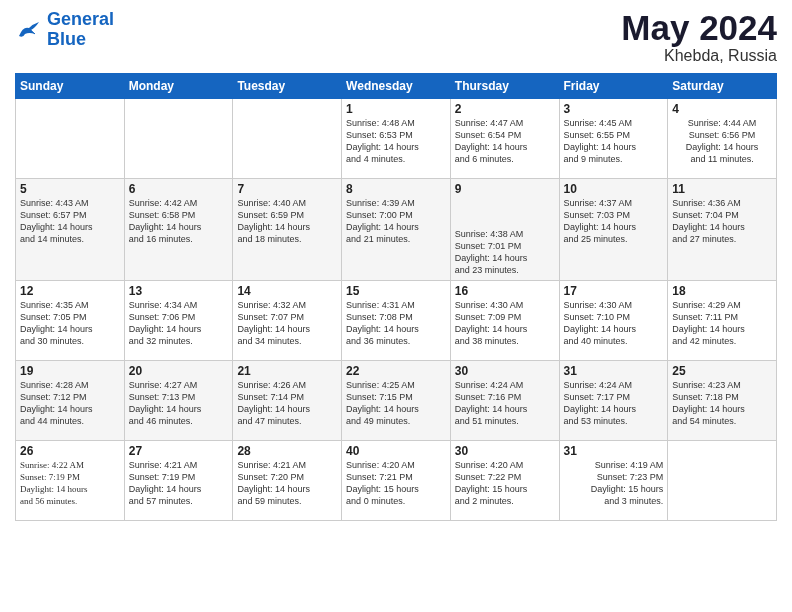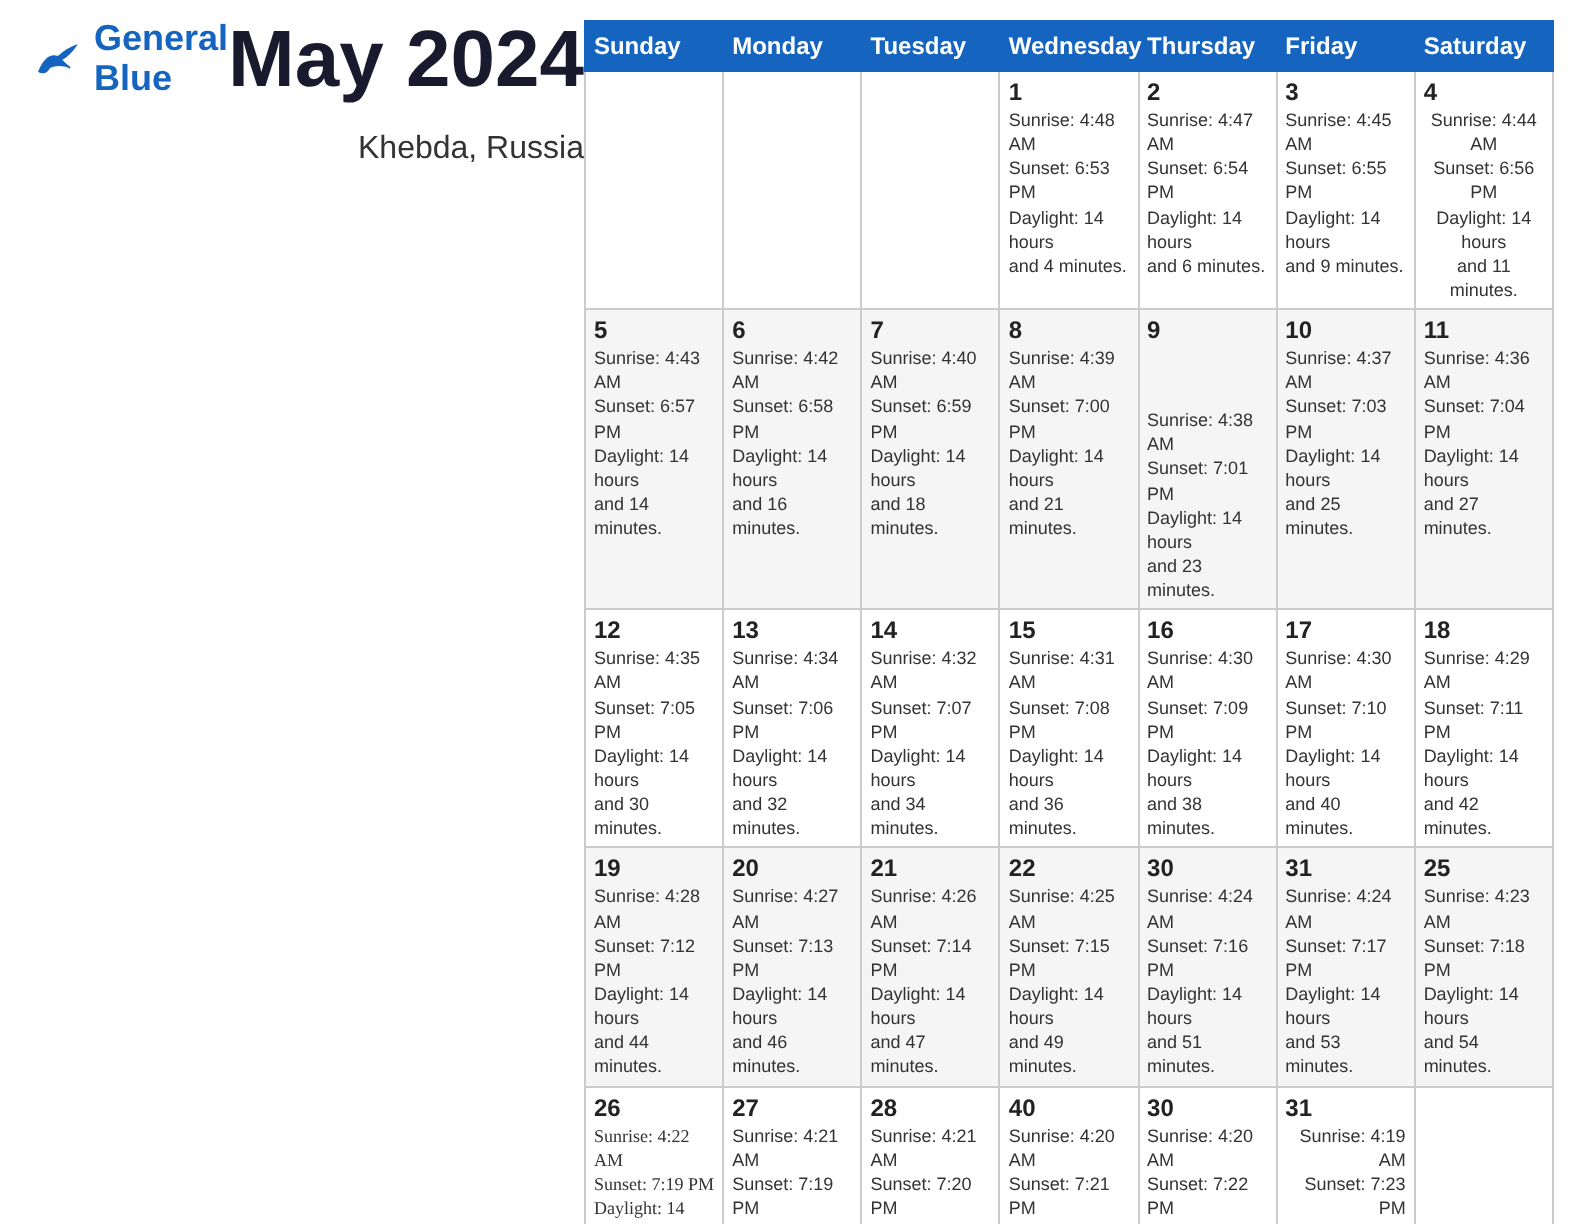--- a/index.html
+++ b/index.html
@@ -8,21 +8,21 @@
       background: #fff;
       width: 792px;
       height: 612px;
       overflow: hidden;
     }
     .page {
       width: 792px;
       height: 511px;
       padding: 10px 15px;
       display: flex;
-      flex-direction: row;
+      flex-direction: column;
     }
     .header {
       display: flex;
       justify-content: space-between;
       align-items: flex-start;
       margin-bottom: 8px;
     }
     .logo {
       display: flex;
       align-items: center;
@@ -38,29 +38,29 @@
       color: #1565c0;
     }
     .logo-bird {
       width: 28px;
       height: 28px;
     }
     .title-block {
       text-align: right;
     }
     .month-title {
-      font-size: 40px;
+      font-size: 35px;
       font-weight: bold;
       color: #1a1a2e;
       line-height: 1;
     }
     .location {
       font-size: 16px;
       color: #333;
-      margin-top: 16px;
+      margin-top: 2px;
     }
     .calendar {
       flex: 1;
       border-collapse: collapse;
       width: 100%;
       table-layout: fixed;
     }
     .calendar thead th {
       background: #1565c0;
       color: #fff;

